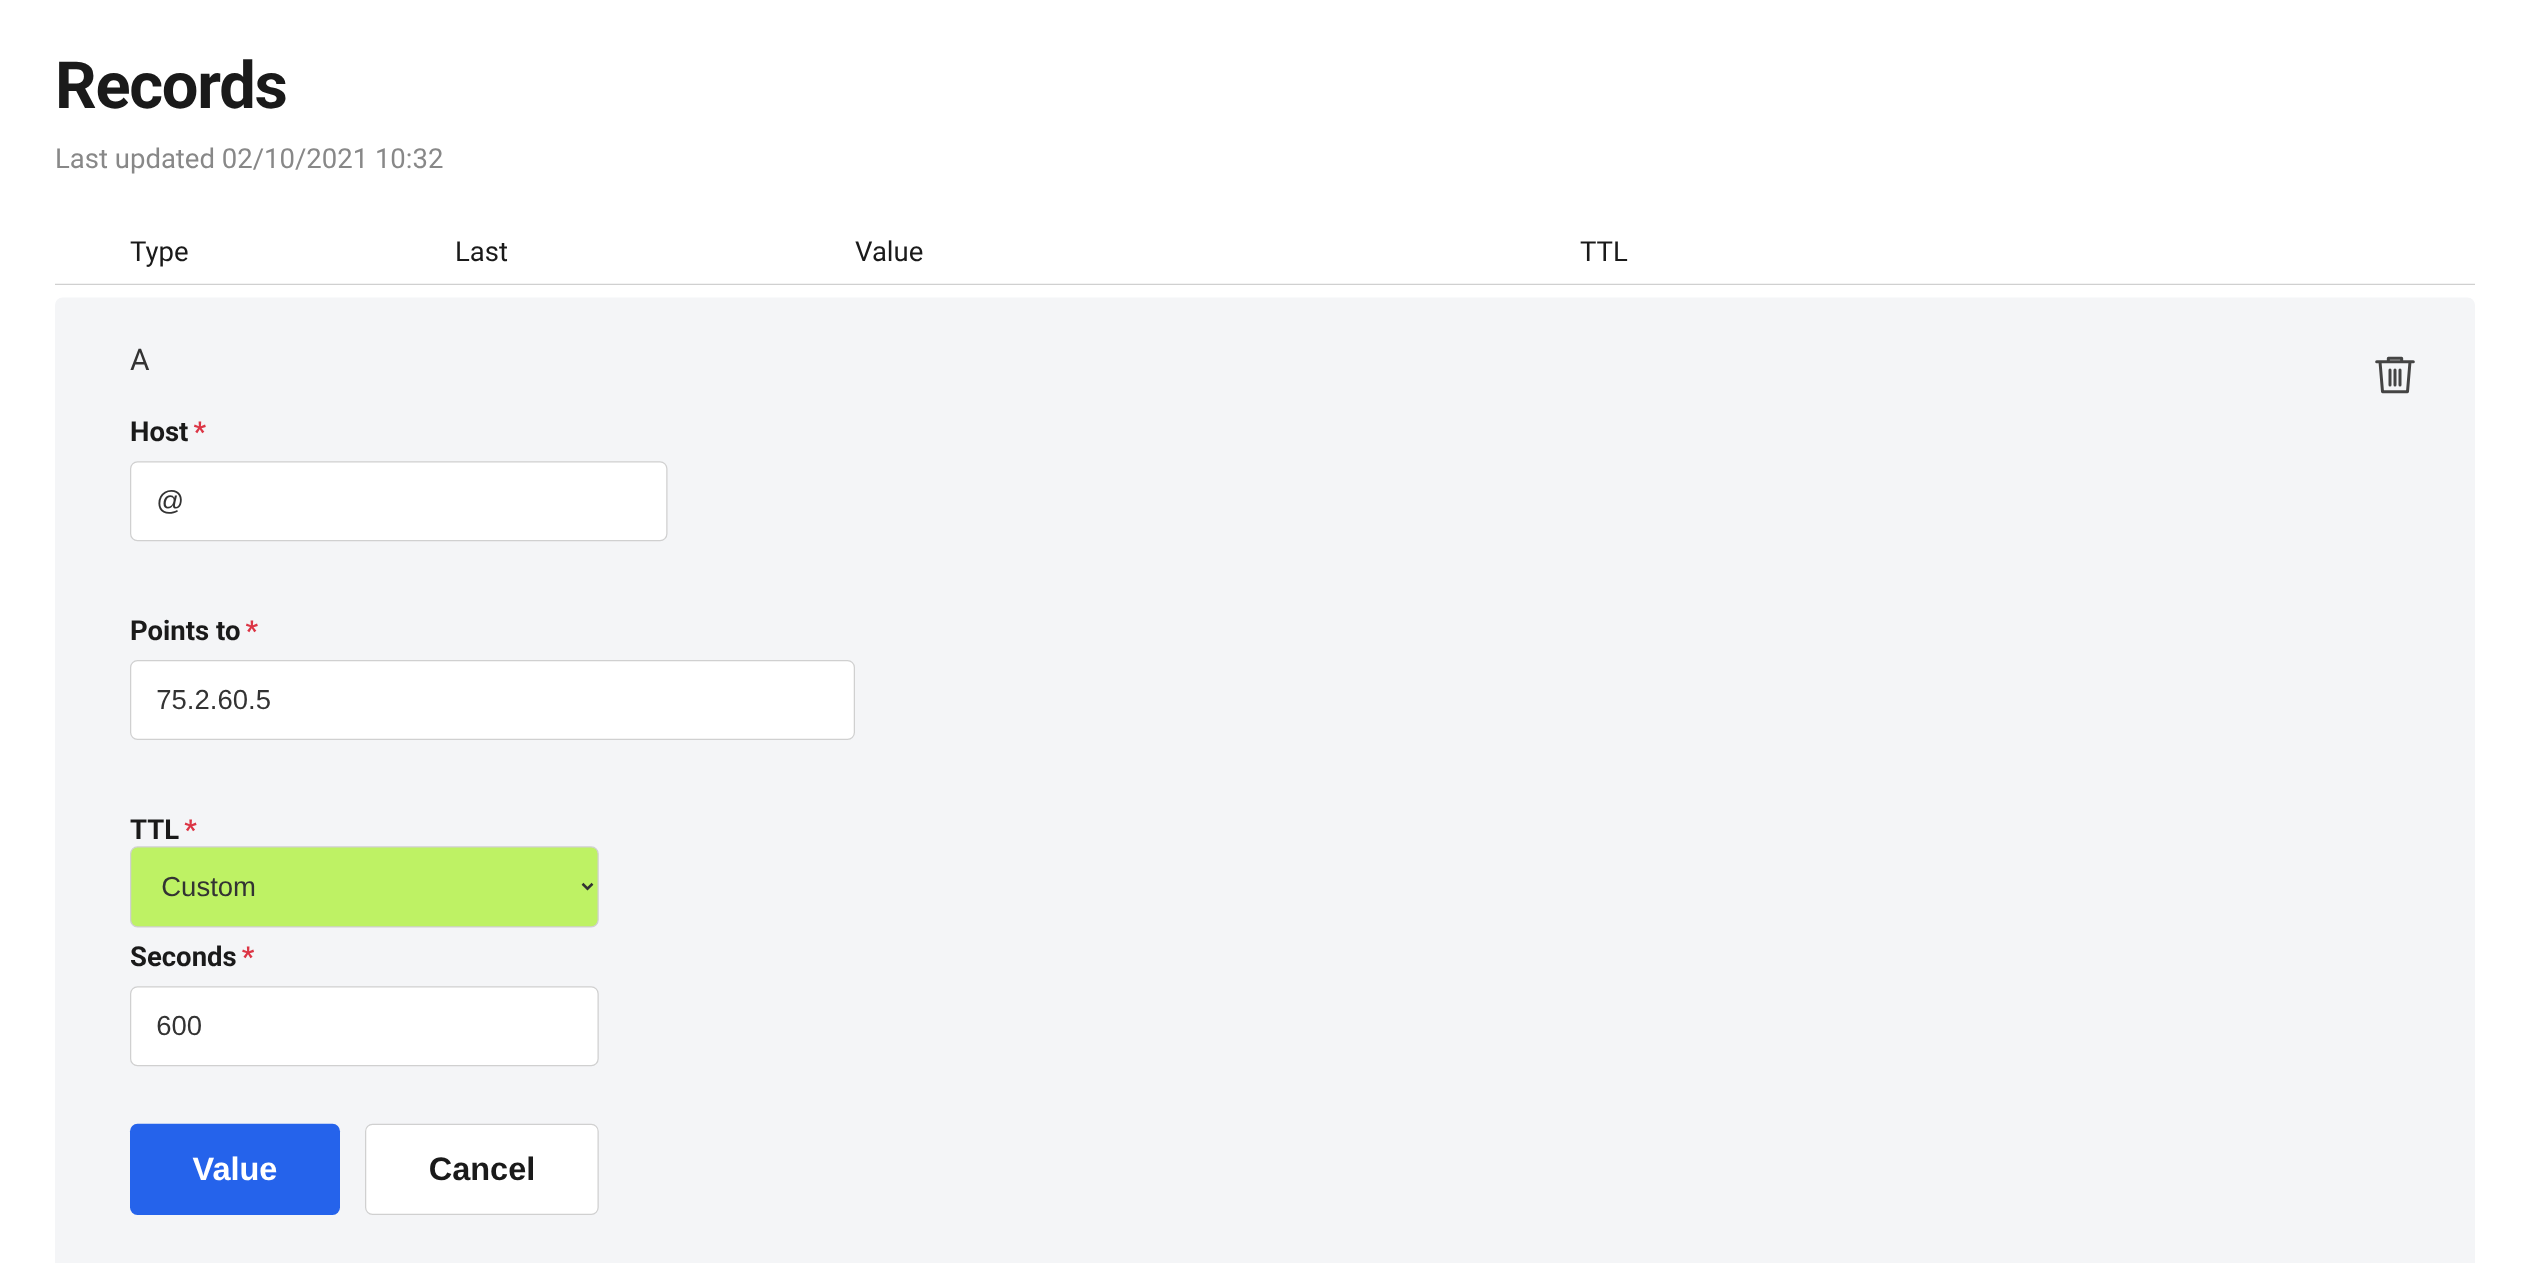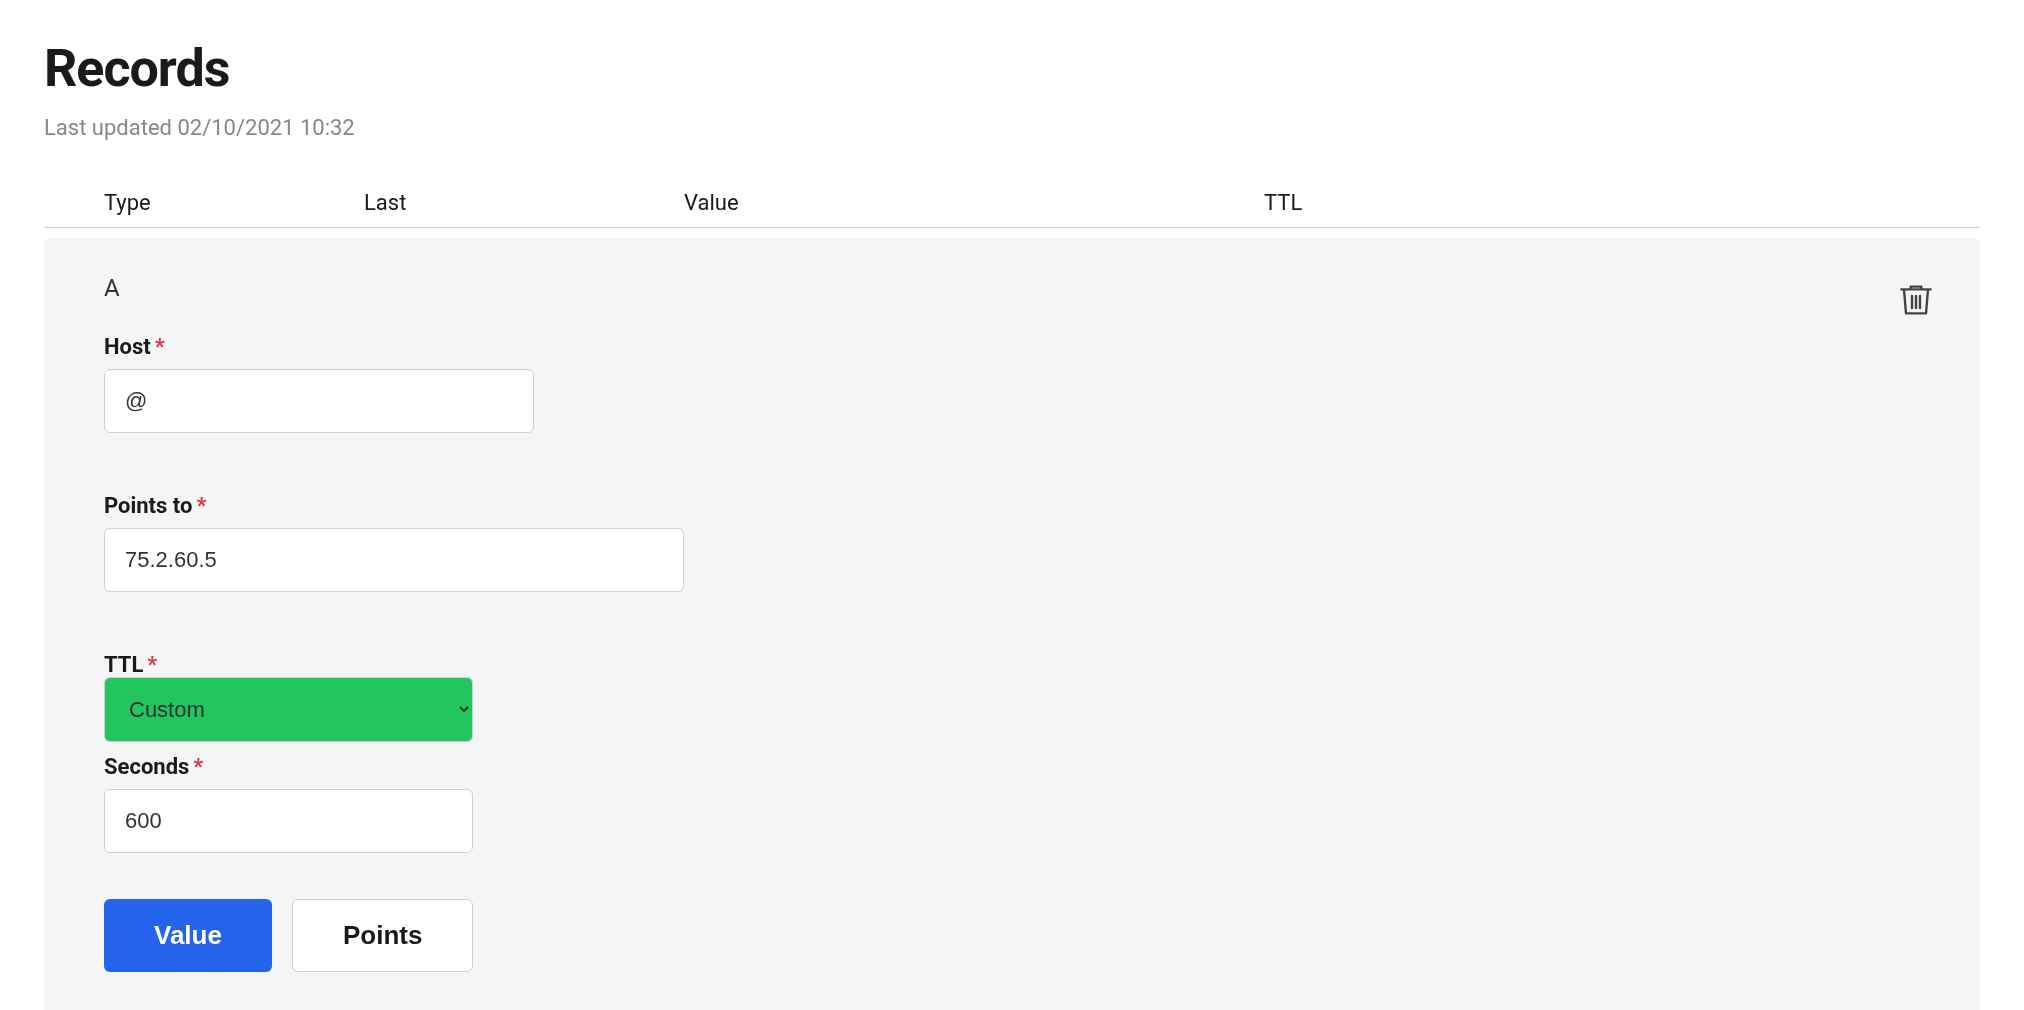--- a/index.html
+++ b/index.html
@@ -102,21 +102,21 @@
       border: 1.5px solid #d0d0d0;
       border-radius: 6px;
       padding: 18px 20px;
       font-size: 22px;
       color: #333;
       width: 100%;
       outline: none;
     }
 
     .field-select {
-      background: #22c55e;
+      background: #bef264;
       border: 1.5px solid #d0d0d0;
       border-radius: 6px;
       padding: 18px 20px;
       font-size: 22px;
       color: #333;
       width: 100%;
       outline: none;
       appearance: auto;
       cursor: pointer;
     }
@@ -249,17 +249,17 @@
           <label class="field-label">
             <span>Seconds</span>
             <span class="required-star">*</span>
           </label>
           <input class="field-input" type="text" value="600" style="">
         </div>
       </div>
 
       <div class="action-buttons">
         <button class="btn-save">Value</button>
-        <button class="btn-cancel">Points</button>
+        <button class="btn-cancel">Cancel</button>
       </div>
     </div>
   </div>
 </div>
 
 </body></html>

